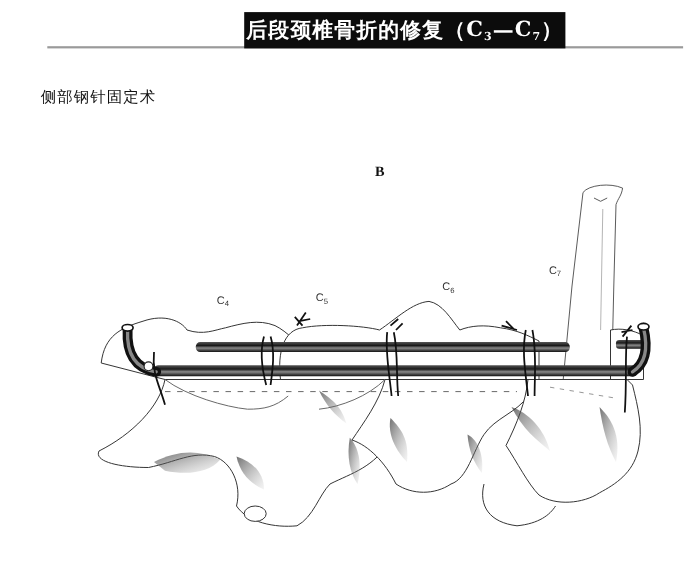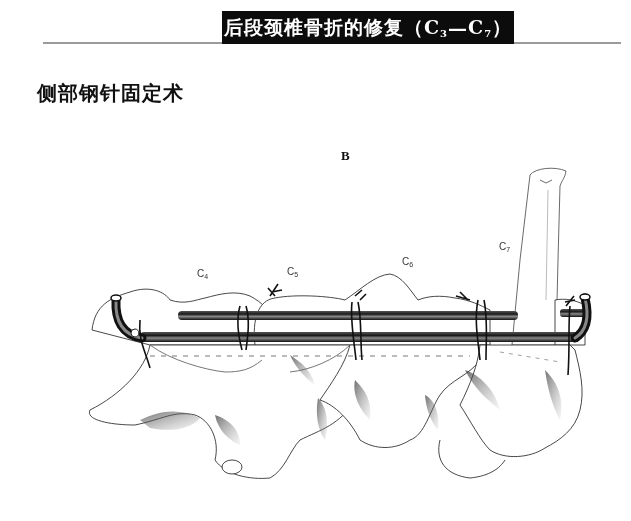--- a/index.html
+++ b/index.html
@@ -3,21 +3,21 @@
 <meta charset="utf-8">
 <style>
   html, body { margin: 0; padding: 0; background: #ffffff; }
   body { width: 631px; height: 521px; position: relative; overflow: hidden;
          font-family: "DejaVu Serif", "Liberation Serif", serif; color: #111; }
   .header-rule { position: absolute; left: 43px; top: 42px; width: 578px; height: 2px; background: #9a9a9a; }
   .header-bar { position: absolute; left: 198px; top: 11px; width: 292px; height: 33px; background: #0c0c0c;
                 color: #ffffff; display: flex; align-items: center; justify-content: center;
                 font-family: "DejaVu Serif", "Liberation Serif", serif; font-weight: bold; font-size: 19px; letter-spacing: 1px; margin-left: 24px; }
   .header-bar sub { font-size: 10px; vertical-align: -3px; }
-  .section-title { position: absolute; left: 37px; top: 80px; font-size: 20px; font-weight: bold;
+  .section-title { position: absolute; left: 37px; top: 80px; font-size: 14px; font-weight: normal;
                    font-family: "DejaVu Serif", "Liberation Serif", serif; letter-spacing: 1px; }
   .panel-label { position: absolute; left: 341px; top: 148px; font-size: 13px; font-weight: bold;
                  font-family: "Liberation Serif", serif; }
   .vlabel { position: absolute; font-family: "Liberation Sans", sans-serif; font-size: 10px; color: #333; }
   .vlabel sub { font-size: 7px; vertical-align: -2px; }
   svg.illus { position: absolute; left: 0; top: 0; }
 </style>
 </head>
 <body>
 

